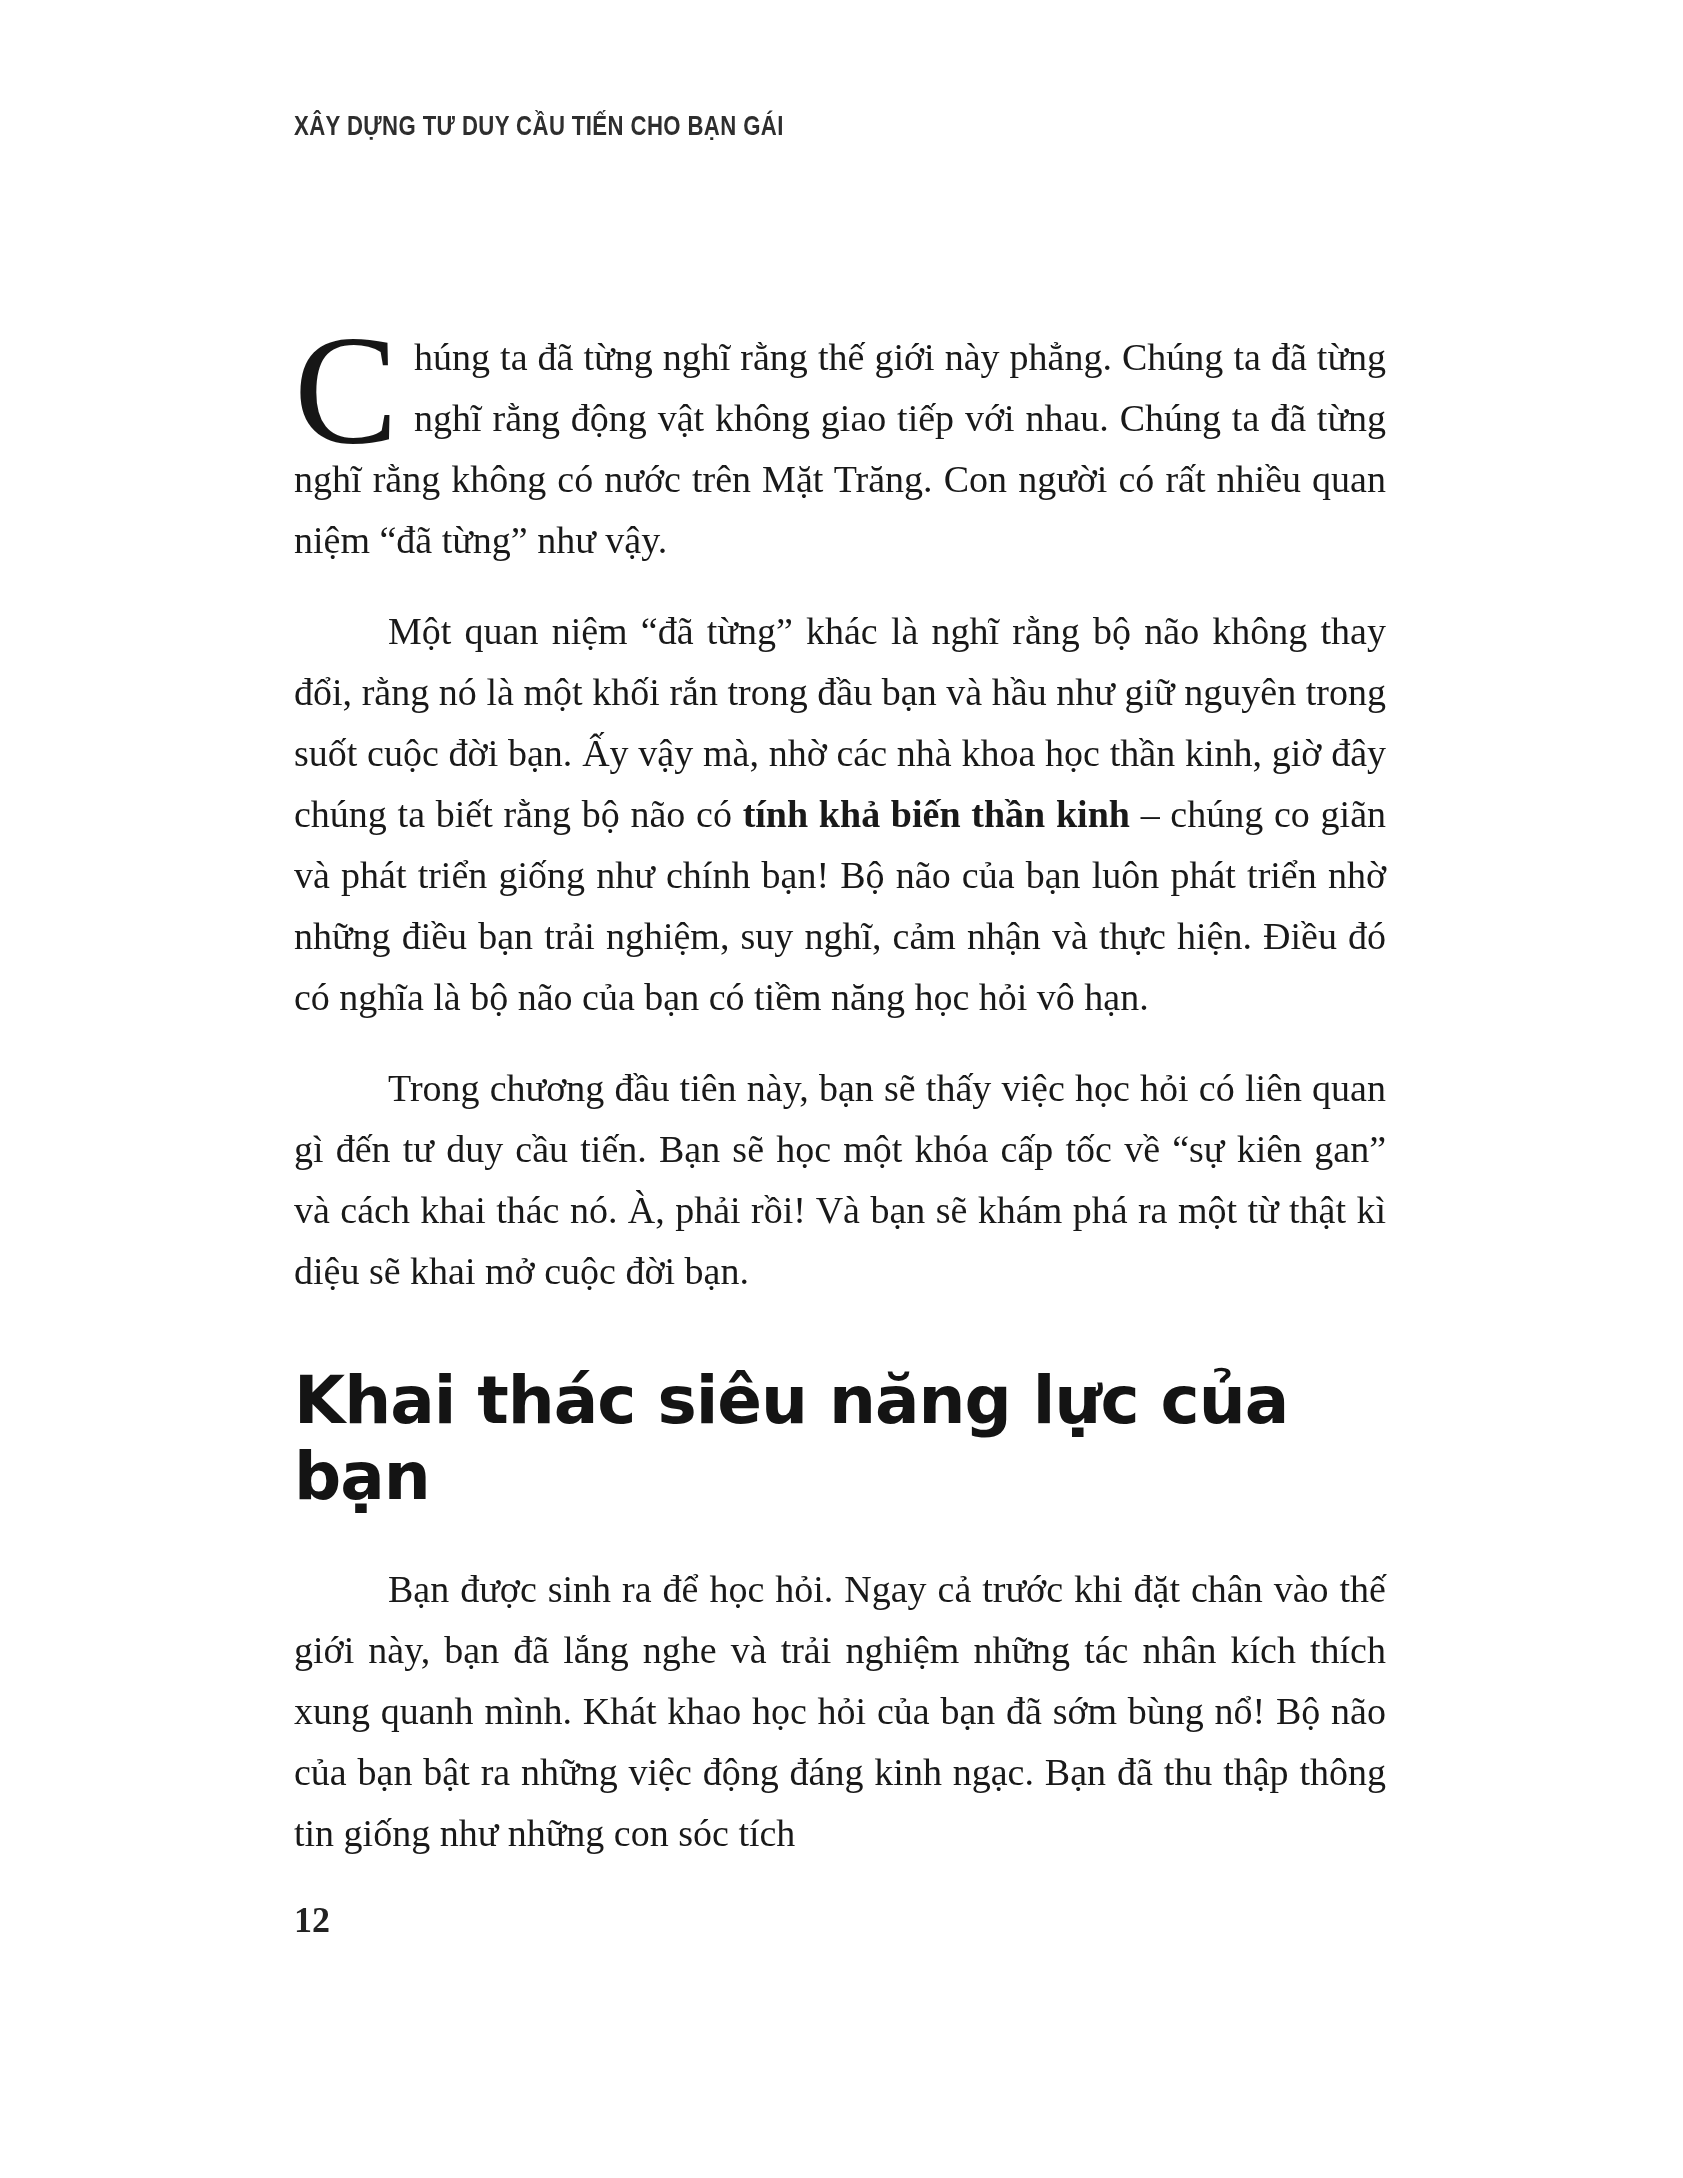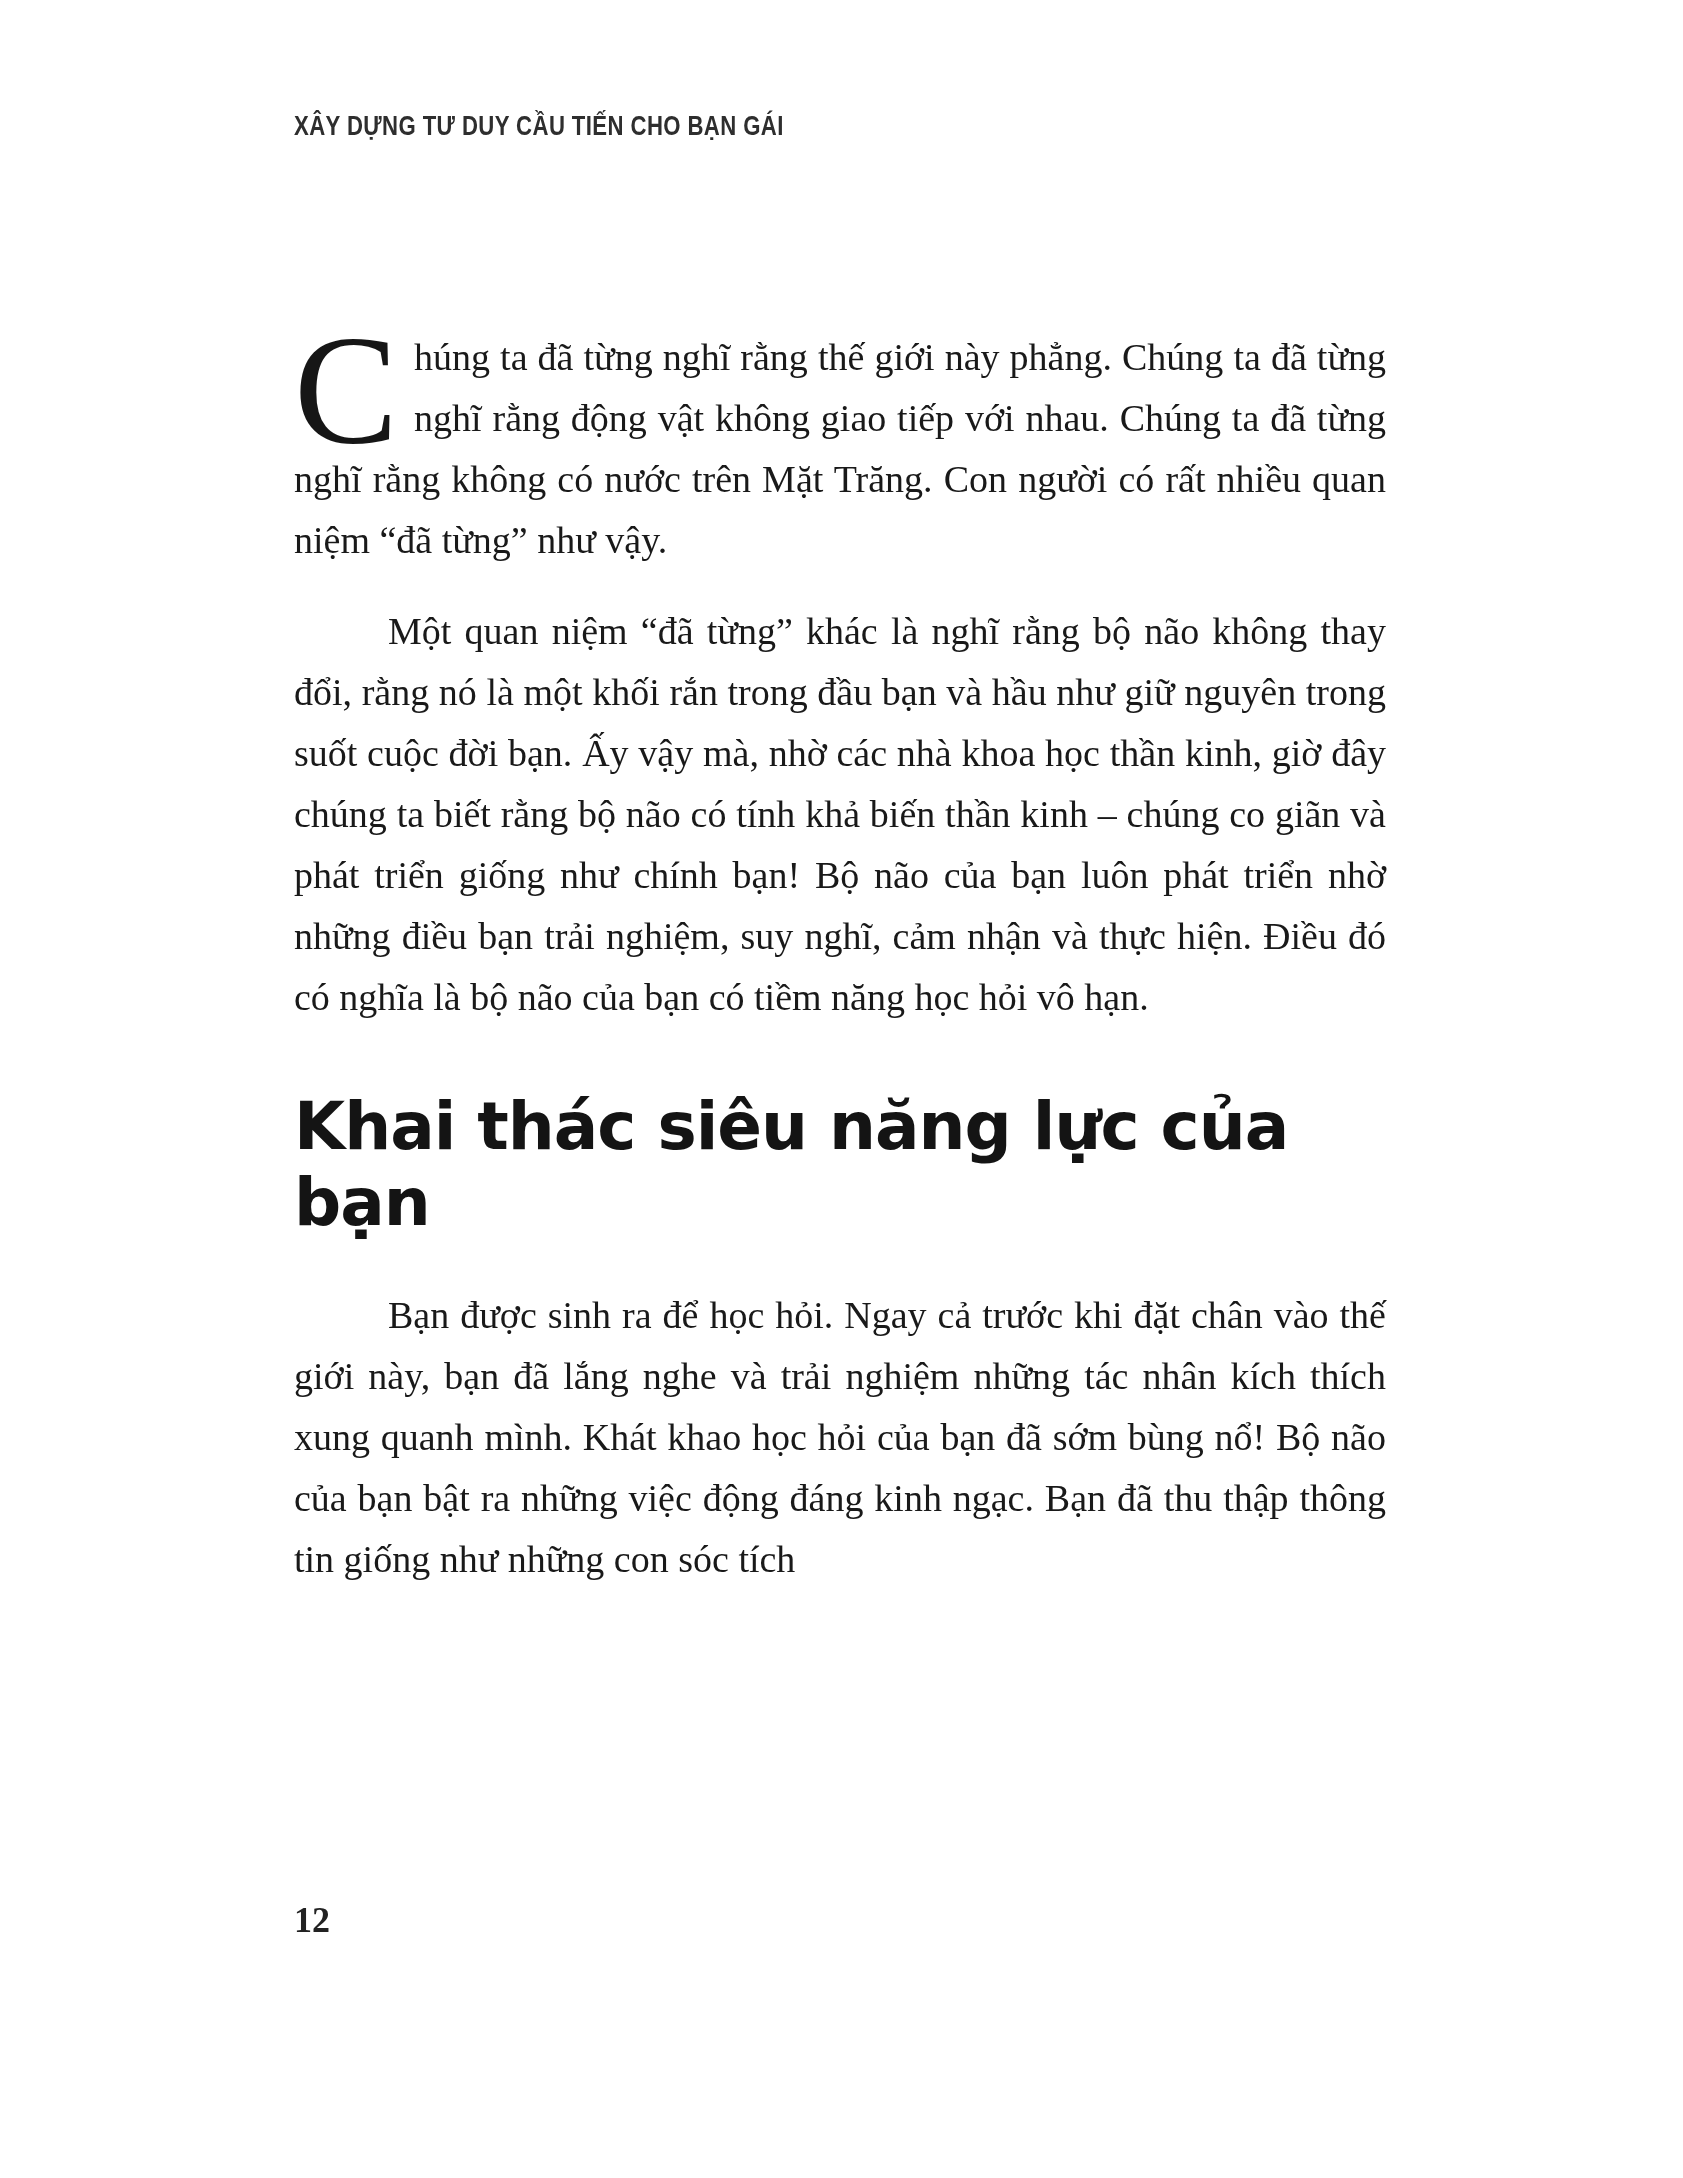--- a/index.html
+++ b/index.html
@@ -52,21 +52,21 @@
   .dropcap {
     float: left;
     font-size: 156px;
     line-height: 117px;
     height: 117px;
     padding-right: 16px;
     margin-top: 4px;
     color: #161616;
   }
   .bold-term {
-    font-weight: 400;
+    font-weight: 700;
   }
   .section-heading {
     margin: 61px 0 44px 0;
     font-family: "DejaVu Sans", "Liberation Sans", sans-serif;
     font-weight: 700;
     font-size: 66px;
     line-height: 1.15;
     letter-spacing: -1px;
     text-indent: 0;
     text-align: left;
@@ -90,20 +90,21 @@
 <div class="page">
 
   <div class="running-header">XÂY DỰNG TƯ DUY CẦU TIẾN CHO BẠN GÁI</div>
 
   <div class="content">
 
     <p class="dropcap-para"><span class="dropcap">C</span><span>húng ta đã từng nghĩ rằng thế giới này phẳng. Chúng ta đã từng nghĩ rằng động vật không giao tiếp với nhau. Chúng ta đã từng nghĩ rằng không có nước trên Mặt Trăng. Con người có rất nhiều quan niệm “đã từng” như vậy.</span></p>
 
     <p><span>Một quan niệm “đã từng” khác là nghĩ rằng bộ não không thay đổi, rằng nó là một khối rắn trong đầu bạn và hầu như giữ nguyên trong suốt cuộc đời bạn. Ấy vậy mà, nhờ các nhà khoa học thần kinh, giờ đây chúng ta biết rằng bộ não có </span><span class="bold-term">tính khả biến thần kinh</span><span> – chúng co giãn và phát triển giống như chính bạn! Bộ não của bạn luôn phát triển nhờ những điều bạn trải nghiệm, suy nghĩ, cảm nhận và thực hiện. Điều đó có nghĩa là bộ não của bạn có tiềm năng học hỏi vô hạn.</span></p>
 
+    <p><span>Trong chương đầu tiên này, bạn sẽ thấy việc học hỏi có liên quan gì đến tư duy cầu tiến. Bạn sẽ học một khóa cấp tốc về “sự kiên gan” và cách khai thác nó. À, phải rồi! Và bạn sẽ khám phá ra một từ thật kì diệu sẽ khai mở cuộc đời bạn.</span></p>
 
     <h2 class="section-heading">Khai thác siêu năng lực của bạn</h2>
 
     <p class="last"><span>Bạn được sinh ra để học hỏi. Ngay cả trước khi đặt chân vào thế giới này, bạn đã lắng nghe và trải nghiệm những tác nhân kích thích xung quanh mình. Khát khao học hỏi của bạn đã sớm bùng nổ! Bộ não của bạn bật ra những việc động đáng kinh ngạc. Bạn đã thu thập thông tin giống như những con sóc tích</span></p>
 
   </div>
 
   <div class="page-number">12</div>
 
 </div>

